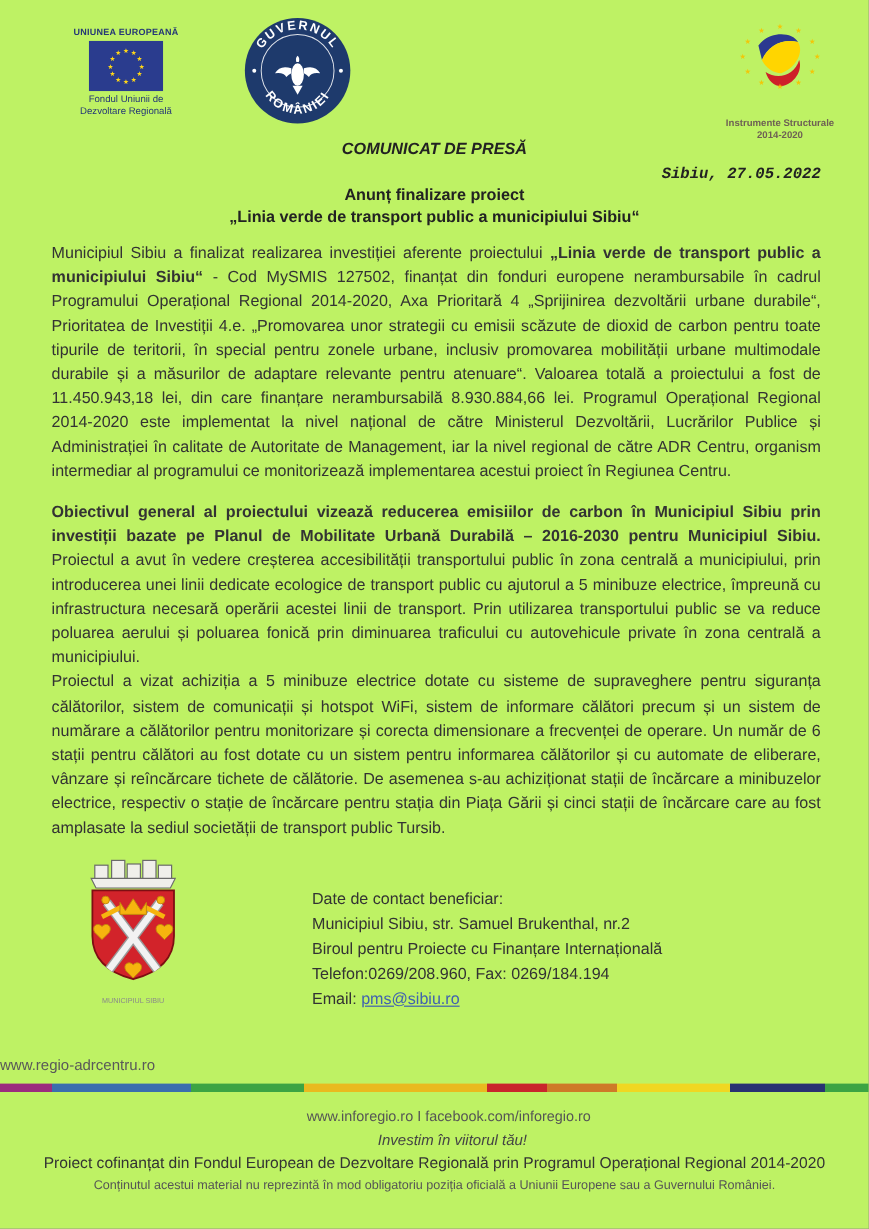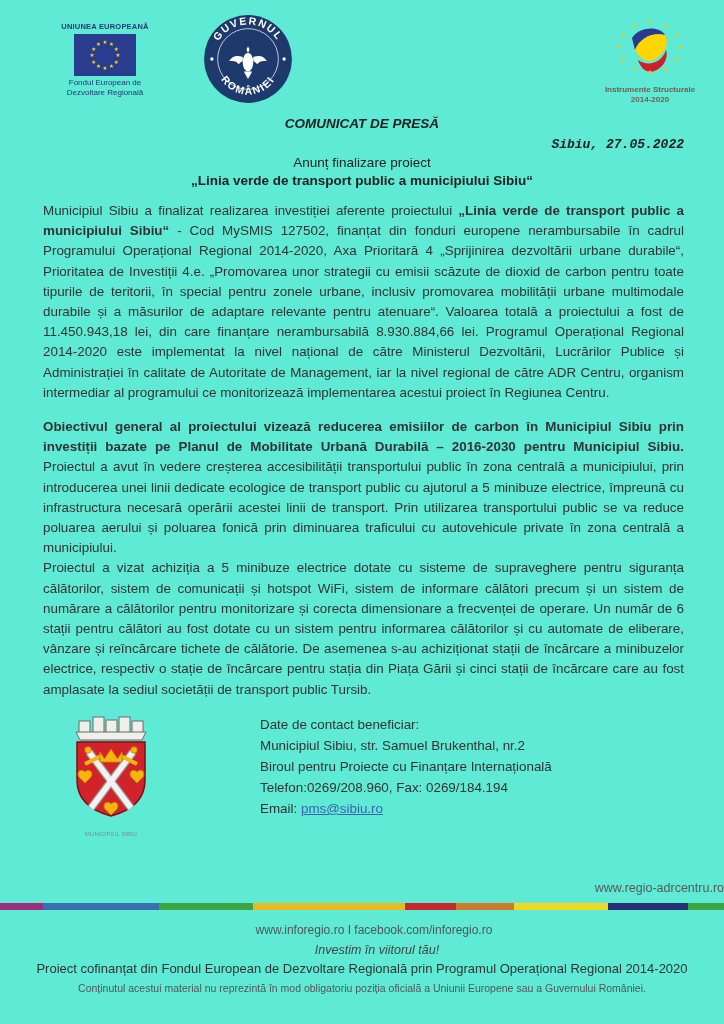--- a/index.html
+++ b/index.html
@@ -1,54 +1,54 @@
 <!DOCTYPE html>
 <html lang="ro"><head>
 <meta charset="utf-8">
 <style>
   html,body{margin:0;padding:0;background:#888;}
   .page{
-    position:relative;width:724px;height:1024px;margin:0 auto;background:#5eead4;
+    position:relative;width:724px;height:1024px;margin:0 auto;background:#bef264;
     overflow:hidden;font-family:"Liberation Sans",sans-serif;color:#333;
   }
   
   .eu-block{position:absolute;left:52px;top:22px;width:106px;text-align:center;color:#253776;}
   .eu-top{font-size:7.5px;font-weight:bold;letter-spacing:.2px;}
   .eu-flag{display:block;margin:3px auto 2px auto;}
   .eu-bottom{font-size:8px;line-height:1.3;}
   .gov-block{position:absolute;left:203px;top:14px;width:90px;}
   .regio-block{position:absolute;left:368px;top:16px;width:160px;text-align:center;color:#2b3087;}
   .regio-word{font-size:47px;font-weight:bold;line-height:.92;letter-spacing:-2px;display:flex;align-items:flex-end;justify-content:center;}
   .regio-o{position:relative;display:inline-block;width:43px;height:43px;margin-left:3px;margin-bottom:1px;}
   .wheel{position:absolute;inset:0;border-radius:50%;
     background:conic-gradient(from 25deg,#e8262d 0 12%,#f7941d 12% 25%,#ffde17 25% 38%,#39b54a 38% 51%,#27aae1 51% 62%,#2b3990 62% 75%,#92278f 75% 88%,#ec008c 88% 100%);}
   .wheel::after{content:'';position:absolute;inset:11px;background:#fff;border-radius:50%;}
   .wheel-notch{position:absolute;top:-3px;left:50%;transform:translateX(-50%);width:0;height:0;
     border-left:12px solid transparent;border-right:12px solid transparent;border-top:14px solid #2b3087;}
   .regio-sub{display:flex;justify-content:space-between;font-size:5.5px;font-weight:bold;margin-top:1px;letter-spacing:.1px;}
   .regio-tag{font-size:16.5px;margin-top:3px;letter-spacing:.3px;}
   .is-block{position:absolute;left:594px;top:18px;width:112px;text-align:center;}
-  .is-text{font-size:8px;font-weight:bold;color:#6e6054;line-height:1.3;margin-top:1px;}
+  .is-text{font-size:8px;font-weight:bold;color:#6e6054;line-height:1.3;margin-top:13px;}
   
   .title-main{position:absolute;top:116px;left:0;width:100%;text-align:center;font-size:13.5px;font-weight:bold;font-style:italic;color:#222;}
   .title-date{position:absolute;top:137px;right:40px;font-size:13px;font-weight:bold;font-style:italic;color:#222;font-family:Liberation Mono, monospace;}
-  .title-sub1{position:absolute;top:155px;left:0;width:100%;text-align:center;font-size:13.5px;font-weight:normal;color:#222;}
+  .title-sub1{position:absolute;top:155px;left:0;width:100%;text-align:center;font-size:13.5px;font-weight:bold;color:#222;}
   .title-sub2{position:absolute;top:173px;left:0;width:100%;text-align:center;font-size:13.5px;font-weight:bold;color:#222;}
   
   .doc-body{position:absolute;left:43px;right:40px;top:201px;font-size:13.4px;line-height:20.2px;text-align:justify;color:#333;}
   .doc-body p{margin:0 0 14px 0;}
   .doc-body p.no-gap{margin:0;}
   .doc-body b{font-weight:bold;}
   
   .contact{display:flex;align-items:flex-start;margin-top:2px;}
   .coat{margin-left:12px;flex:0 0 auto;}
-  .contact-text{margin-left:93px;font-size:13.4px;line-height:21px;text-align:left;color:#333;}
+  .contact-text{margin-left:93px;font-size:13.4px;line-height:21px;text-align:left;color:#333;margin-top:24px;}
   .link{color:#4062b0;text-decoration:underline;cursor:pointer;}
   
-  .site1{position:absolute;top:881px;left:0;width:100%;text-align:right;font-size:12.5px;color:#595959;}
+  .site1{position:absolute;top:881px;left:0;width:100%;text-align:left;font-size:12.5px;color:#595959;}
   .bar{position:absolute;top:903px;left:0;width:724px;height:7px;
     background:linear-gradient(90deg,#9b2c7e 0 6%,#3a6eae 6% 22%,#3ca443 22% 35%,#e9ba1f 35% 56%,#c9252c 56% 63%,#ce7a28 63% 71%,#f0d722 71% 84%,#283272 84% 95%,#3ca443 95% 100%);}
   .site2{position:absolute;top:923px;left:12px;width:100%;text-align:center;font-size:12px;color:#555;}
   .motto{position:absolute;top:943px;left:0;width:100%;text-align:center;font-size:12.5px;font-style:italic;color:#444;padding-left:15px;}
   .cofin{position:absolute;top:961px;left:0;width:100%;text-align:center;font-size:13px;color:#333;}
   .discl{position:absolute;top:982px;left:0;width:100%;text-align:center;font-size:10.5px;color:#555;}
 </style>
 </head>
 <body>
 
@@ -65,21 +65,21 @@
         <text x="42.258330249197705" y="29.615384615384617" text-anchor="middle" font-size="5.5" fill="#ffd617" font-family="DejaVu Sans, sans-serif">★</text>
         <text x="37.50000000000001" y="34.37371486458231" text-anchor="middle" font-size="5.5" fill="#ffd617" font-family="DejaVu Sans, sans-serif">★</text>
         <text x="31" y="36.11538461538461" text-anchor="middle" font-size="5.5" fill="#ffd617" font-family="DejaVu Sans, sans-serif">★</text>
         <text x="24.500000000000004" y="34.37371486458232" text-anchor="middle" font-size="5.5" fill="#ffd617" font-family="DejaVu Sans, sans-serif">★</text>
         <text x="19.741669750802302" y="29.61538461538462" text-anchor="middle" font-size="5.5" fill="#ffd617" font-family="DejaVu Sans, sans-serif">★</text>
         <text x="18" y="23.115384615384617" text-anchor="middle" font-size="5.5" fill="#ffd617" font-family="DejaVu Sans, sans-serif">★</text>
         <text x="19.741669750802295" y="16.615384615384624" text-anchor="middle" font-size="5.5" fill="#ffd617" font-family="DejaVu Sans, sans-serif">★</text>
         <text x="24.499999999999993" y="11.857054366186917" text-anchor="middle" font-size="5.5" fill="#ffd617" font-family="DejaVu Sans, sans-serif">★</text>
       </svg>
     <div class="eu-bottom">
-      <span>Fondul European de</span><br>
+      <span>Fondul Uniunii de</span><br>
       <span>Dezvoltare Regională</span>
     </div>
   </div>
 
   <div class="gov-block">
     <svg width="90" height="90" viewBox="0 0 86 86">
       <defs>
         <path id="arcTop" d="M10,43 A33,33 0 0 1 76,43"></path>
         <path id="arcBot" d="M13,47 A30,30 0 0 0 73,47"></path>
       </defs>

